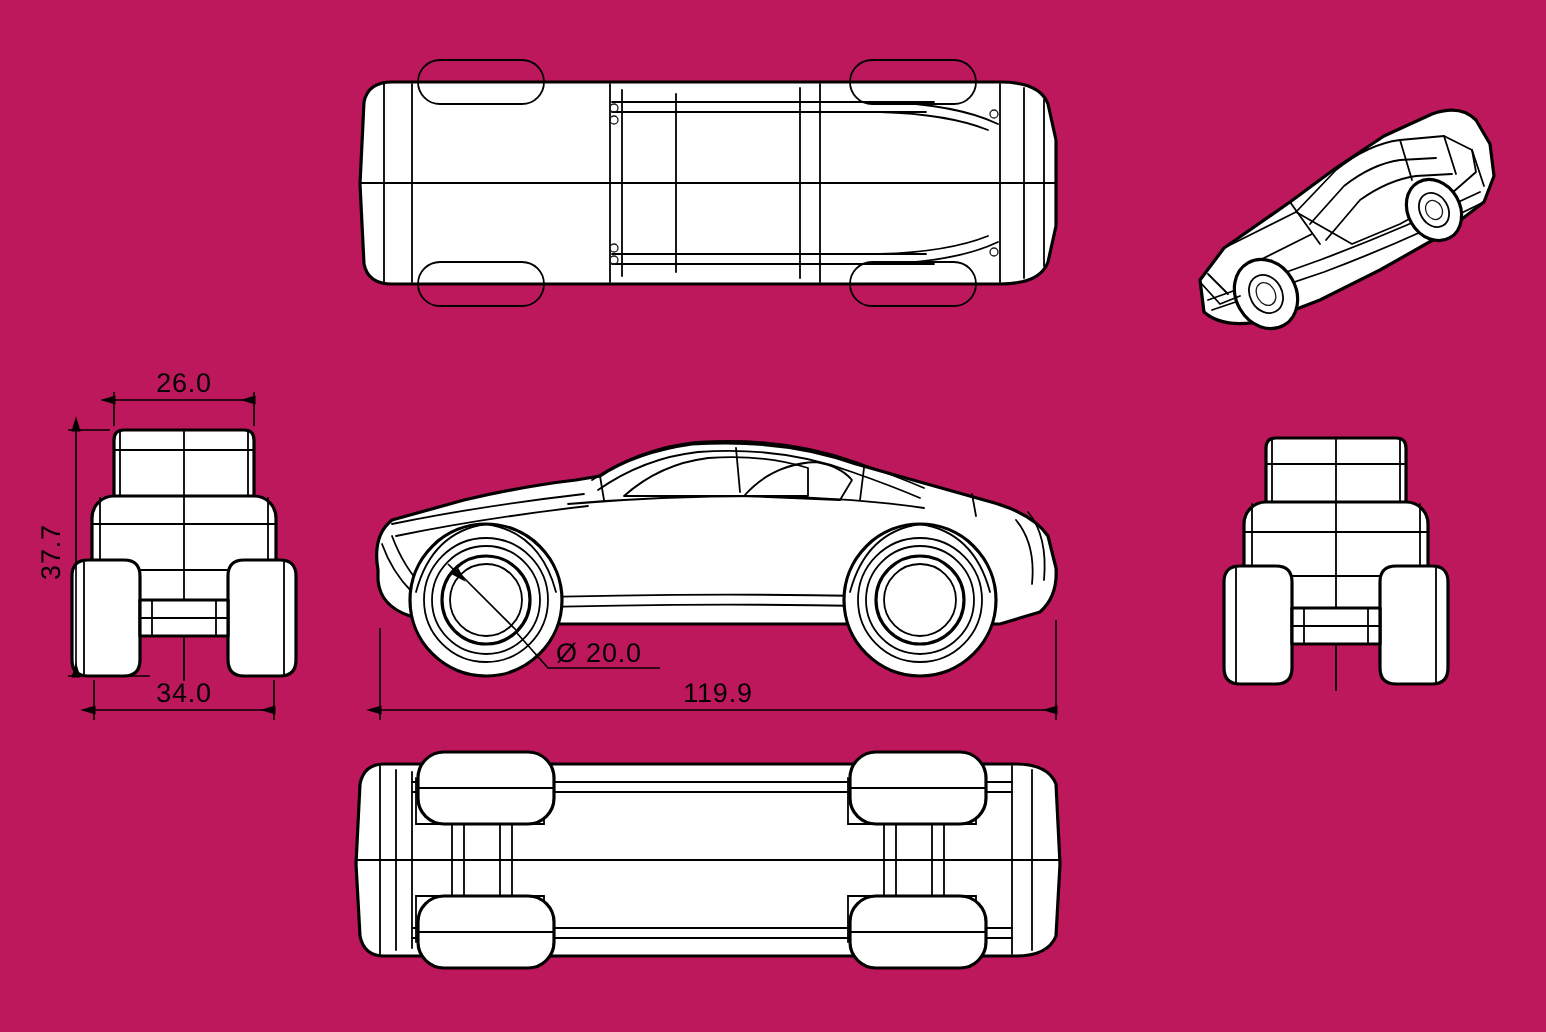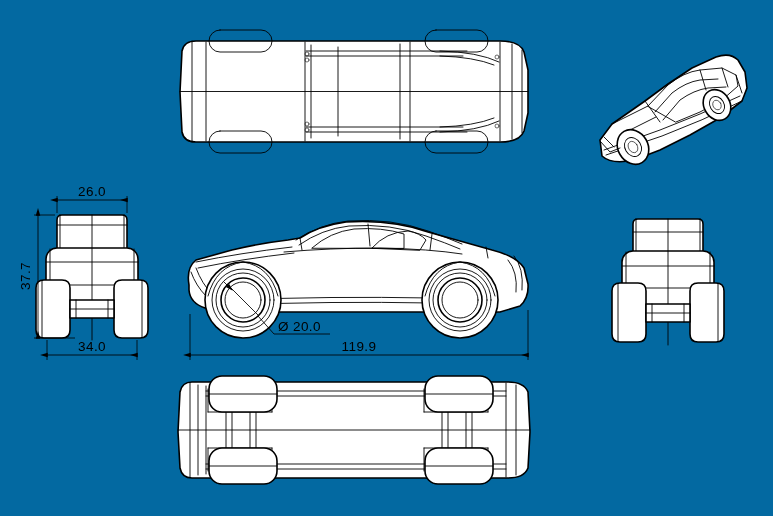--- a/index.html
+++ b/index.html
@@ -13,21 +13,21 @@
     font-family: "Liberation Sans", sans-serif;
     overflow: hidden;
     position: relative;
   }
   #drawing-sheet {
     position: absolute;
     left: 0;
     top: 0;
     width: 773px;
     height: 516px;
-    background: #0369a1;
+    background: #be185d;
   }
   svg.cad {
     display: block;
     width: 773px;
     height: 516px;
   }
   .outline {
     fill: #ffffff;
     stroke: #000000;
     stroke-width: 1.6;

